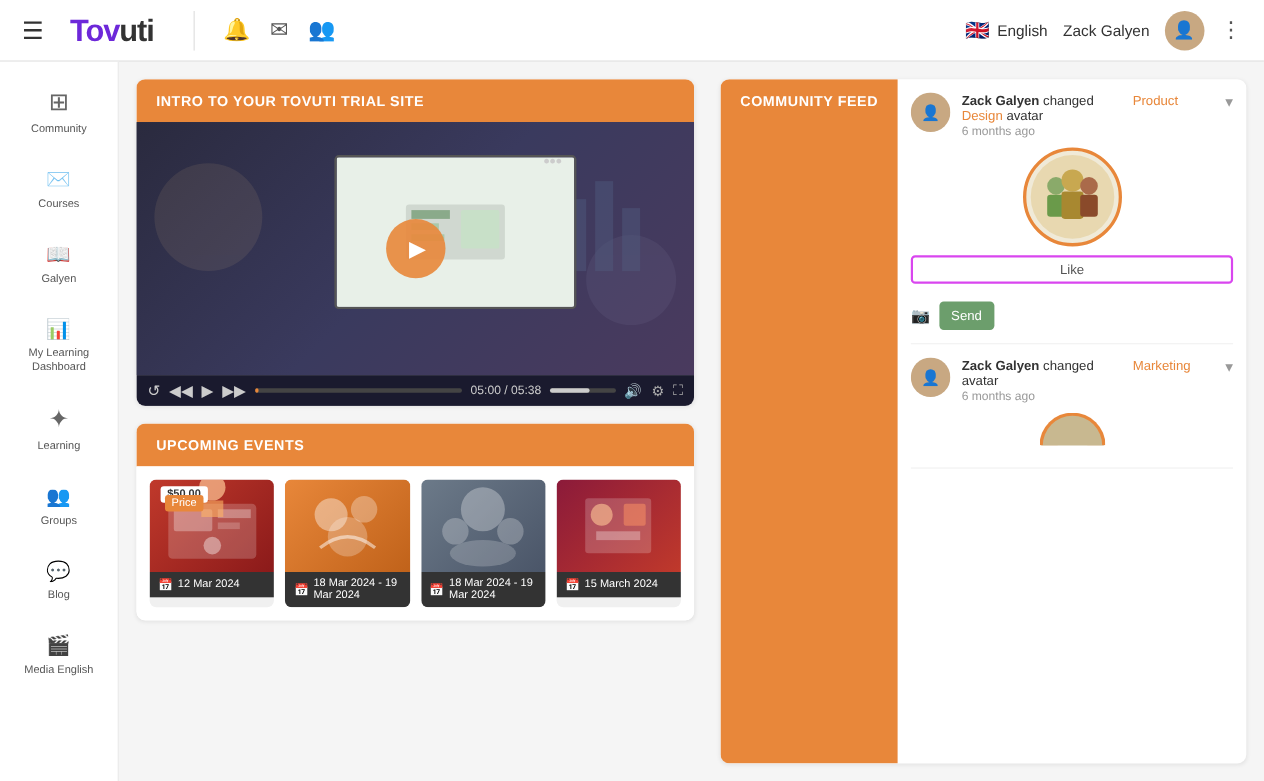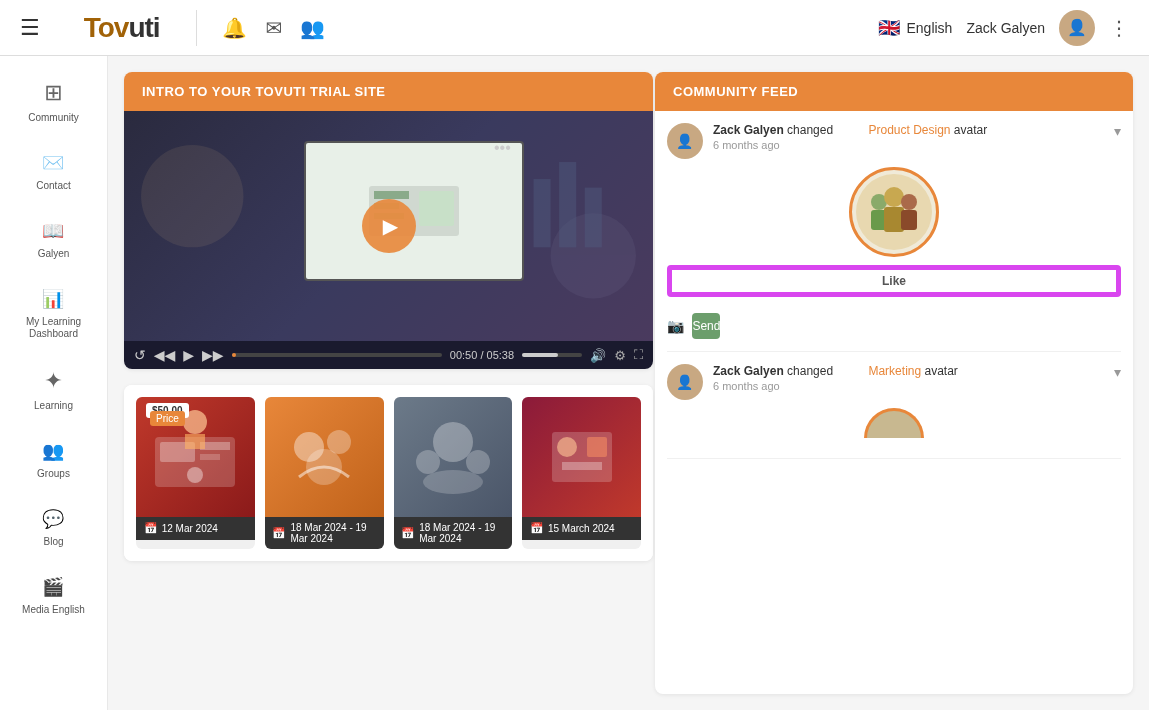--- a/index.html
+++ b/index.html
@@ -18,21 +18,21 @@
     .nav-icons { display: flex; gap: 18px; margin-left: 10px; }
     .nav-icon { font-size: 20px; color: #555; cursor: pointer; }
     .nav-right { margin-left: auto; display: flex; align-items: center; gap: 14px; }
     .lang-btn { display: flex; align-items: center; gap: 6px; font-size: 14px; color: #333; cursor: pointer; }
     .flag { font-size: 18px; }
     .user-name { font-size: 14px; color: #333; }
     .avatar { width: 36px; height: 36px; border-radius: 50%; background: #c8a882; overflow: hidden; display: flex; align-items: center; justify-content: center; }
     .more-btn { font-size: 20px; color: #555; cursor: pointer; }
 
     
-    .content { flex: 1; display: flex; padding: 16px; gap: 2px; overflow: hidden; }
+    .content { flex: 1; display: flex; padding: 16px; gap: 24px; overflow: hidden; }
 
     
     .left-col { flex: 1; display: flex; flex-direction: column; gap: 16px; }
 
     
     .section-card { background: #fff; border-radius: 8px; overflow: hidden; box-shadow: 0 1px 4px rgba(0,0,0,0.08); }
     .section-header { background: #e8873a; color: #fff; padding: 12px 18px; font-size: 13px; font-weight: 700; letter-spacing: 0.5px; text-transform: uppercase; }
     .video-container { position: relative; background: #2a2a3e; height: 230px; display: flex; align-items: center; justify-content: center; overflow: hidden; }
     .video-bg { position: absolute; inset: 0; background: linear-gradient(135deg, #2a2a3e 0%, #3a3a5e 50%, #4a3a5e 100%); }
     .play-btn { position: relative; z-index: 2; width: 54px; height: 54px; background: rgba(232,135,58,0.9); border-radius: 50%; display: flex; align-items: center; justify-content: center; cursor: pointer; }
@@ -44,57 +44,57 @@
     .progress-fill { width: 2%; height: 100%; background: #e8873a; border-radius: 2px; }
     .time-display { color: #ccc; font-size: 11px; white-space: nowrap; }
     .volume-bar { width: 60px; height: 4px; background: #444; border-radius: 2px; position: relative; }
     .volume-fill { width: 60%; height: 100%; background: #ccc; border-radius: 2px; }
     .ctrl-icon { color: #aaa; font-size: 13px; cursor: pointer; }
 
     
     .events-header { background: #e8873a; color: #fff; padding: 12px 18px; font-size: 13px; font-weight: 700; letter-spacing: 0.5px; text-transform: uppercase; }
     .events-grid { display: flex; gap: 10px; padding: 12px; background: #fff; }
     .event-card { flex: 1; border-radius: 6px; overflow: hidden; background: #f0f0f0; cursor: pointer; position: relative; }
-    .event-thumb { height: 120px; overflow: hidden; position: relative; }
+    .event-thumb { height: 84px; overflow: hidden; position: relative; }
     .event-thumb-1 { background: linear-gradient(135deg, #c0392b 0%, #8b1a1a 100%); }
     .event-thumb-2 { background: linear-gradient(135deg, #e8873a 0%, #c0621a 100%); }
     .event-thumb-3 { background: linear-gradient(135deg, #6c7a89 0%, #4a5568 100%); }
     .event-thumb-4 { background: linear-gradient(135deg, #8b1a3a 0%, #c0392b 100%); }
     .price-badge { position: absolute; top: 8px; left: 8px; background: #e8873a; color: #fff; font-size: 10px; border-radius: 3px; padding: 2px 6px; }
     .price-val { background: #fff; color: #333; font-size: 10px; border-radius: 3px; padding: 2px 6px; margin-left: 4px; font-weight: bold; }
     .event-date { background: #333; color: #fff; padding: 5px 8px; font-size: 10px; display: flex; align-items: center; gap: 4px; }
     .cal-icon { font-size: 11px; }
 
     
     .right-col { width: 478px; display: flex; flex-direction: column; }
-    .feed-card { background: #fff; border-radius: 8px; overflow: hidden; box-shadow: 0 1px 4px rgba(0,0,0,0.08); flex: 1; display: flex; flex-direction: column; }
+    .feed-card { background: #fff; border-radius: 8px; overflow: hidden; box-shadow: 0 1px 4px rgba(0,0,0,0.08); flex: 1; display: flex; flex-direction: row; }
     .feed-header { background: #e8873a; color: #fff; padding: 12px 18px; font-size: 13px; font-weight: 700; letter-spacing: 0.5px; text-transform: uppercase; }
     .feed-body { flex: 1; overflow-y: auto; padding: 12px; display: flex; flex-direction: column; gap: 12px; }
     .feed-item { border-bottom: 1px solid #f0f0f0; padding-bottom: 12px; }
     .feed-user-row { display: flex; align-items: flex-start; gap: 10px; margin-bottom: 8px; }
     .feed-avatar { width: 36px; height: 36px; border-radius: 50%; overflow: hidden; flex-shrink: 0; }
     .feed-avatar-inner { width: 100%; height: 100%; background: #c8a882; display: flex; align-items: center; justify-content: center; font-size: 14px; color: #fff; }
     .feed-text { font-size: 12px; color: #333; flex: 1; }
     .feed-link { color: #e8873a; font-weight: 400; text-decoration: none; margin-left: 32px; }
     .feed-time { font-size: 11px; color: #999; display: block; margin-top: 2px; }
     .feed-chevron { color: #999; font-size: 14px; margin-left: auto; }
-    .like-btn { background: none; border: 5px solid #d946ef; border-radius: 4px; padding: 4px 14px; font-size: 12px; color: #555; cursor: pointer; font-weight: bold; }
+    .like-btn { background: none; border: 2px solid #d946ef; border-radius: 4px; padding: 4px 14px; font-size: 12px; color: #555; cursor: pointer; }
     .comment-row { display: flex; gap: 8px; margin-top: 8px; }
     .comment-input { flex: 1; border: 1px solid #ddd; border-radius: 4px; padding: 6px 10px; font-size: 12px; color: #999; }
     .camera-icon { color: #aaa; font-size: 14px; align-self: center; }
-    .send-btn { background: #6c9e6c; color: #fff; border: none; border-radius: 4px; padding: 6px 0; font-size: 12px; cursor: pointer; }
+    .send-btn { background: #6c9e6c; color: #fff; border: none; border-radius: 4px; padding: 6px 11px; font-size: 12px; cursor: pointer; }
   </style>
 </head>
 <body>
 
 <div style="display:flex;flex-direction:column;width:1149px;height:710px;">
   <div class="topnav">
     <span class="hamburger">☰</span>
     <span class="logo" style="font-family:'Segoe UI',sans-serif;">
-      <span style="color:#a16207;margin-left:20px;">Tov</span><span style="color:#333;">uti</span>
+      <span style="color:#6d28d9;">Tov</span><span style="color:#333;">uti</span>
     </span>
     <div class="nav-divider"></div>
     <div class="nav-icons">
       <span class="nav-icon">🔔</span>
       <span class="nav-icon">✉</span>
       <span class="nav-icon">👥</span>
     </div>
     <div class="nav-right">
       <div class="lang-btn">
         <span class="flag">🇬🇧</span>
@@ -110,21 +110,21 @@
 
   <div style="display:flex;flex:1;overflow:hidden;">
 
     <div class="sidebar">
       <div class="sidebar-item">
         <span class="sidebar-icon">⊞</span>
         <span class="sidebar-label">Community</span>
       </div>
       <div class="sidebar-item">
         <span class="sidebar-icon" style="font-size:18px;">✉️</span>
-        <span class="sidebar-label">Contact</span>
+        <span class="sidebar-label">Courses</span>
       </div>
       <div class="sidebar-item">
         <span class="sidebar-icon" style="font-size:18px;">📖</span>
         <span class="sidebar-label">Galyen</span>
       </div>
       <div class="sidebar-item">
         <span class="sidebar-icon" style="font-size:18px;">📊</span>
         <span class="sidebar-label">My Learning Dashboard</span>
       </div>
       <div class="sidebar-item">
@@ -187,32 +187,33 @@
 
           <div class="video-controls">
             <button class="ctrl-btn">↺</button>
             <button class="ctrl-btn">◀◀</button>
             <button class="ctrl-btn">▶</button>
             <button class="ctrl-btn">▶▶</button>
             <div class="progress-bar">
               <div class="progress-fill"></div>
             </div>
             <span class="time-display">
-              <span>00:50</span> / <span>05:38</span>
+              <span>05:00</span> / <span>05:38</span>
             </span>
             <div class="volume-bar">
               <div class="volume-fill"></div>
             </div>
             <span class="ctrl-icon">🔊</span>
             <span class="ctrl-icon">⚙</span>
             <span class="ctrl-icon">⛶</span>
           </div>
         </div>
 
         <div class="section-card">
+          <div class="events-header">UPCOMING EVENTS</div>
           <div class="events-grid">
 
             <div class="event-card">
               <div class="event-thumb event-thumb-1">
                 <div style="width:100%;height:100%;display:flex;align-items:center;justify-content:center;">
                   <svg width="100" height="100" viewBox="0 0 100 100" xmlns="http://www.w3.org/2000/svg">
                     <rect x="10" y="30" width="80" height="50" rx="4" fill="rgba(255,255,255,0.2)"></rect>
                     <rect x="15" y="35" width="35" height="20" rx="2" fill="rgba(255,255,255,0.3)"></rect>
                     <rect x="55" y="35" width="30" height="8" fill="rgba(255,255,255,0.3)"></rect>
                     <rect x="55" y="47" width="20" height="6" fill="rgba(255,255,255,0.2)"></rect>

